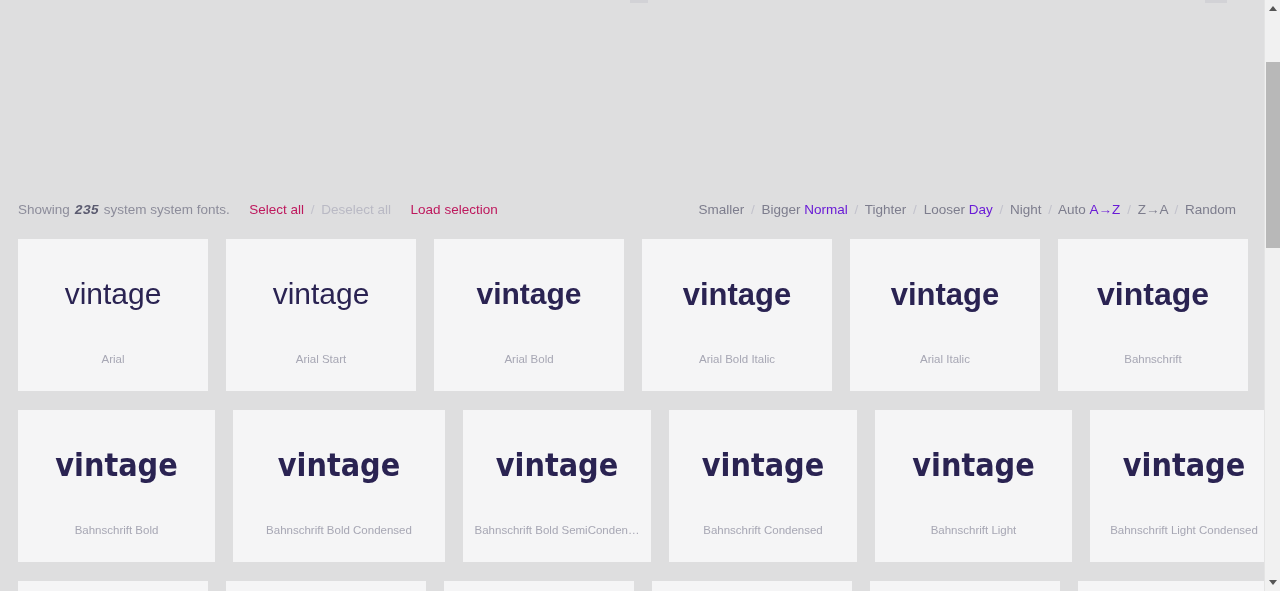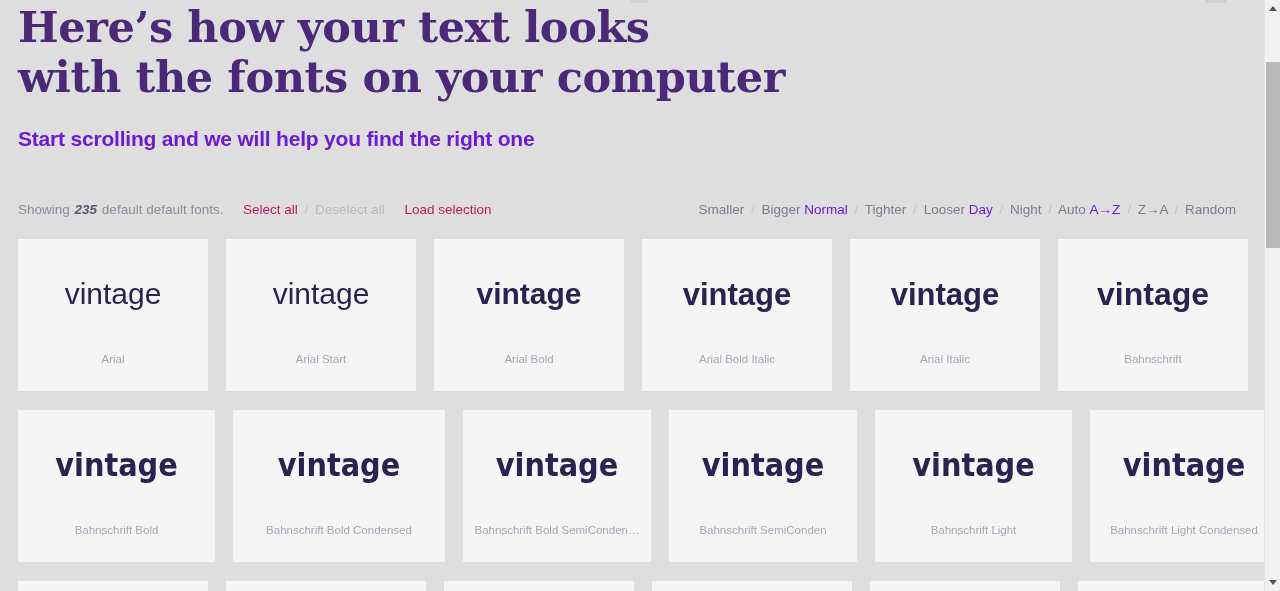--- a/index.html
+++ b/index.html
@@ -76,21 +76,21 @@
     position: absolute;
     right: 28px;
     top: 4px;
     white-space: nowrap;
   }
   .tb-group { display: inline-block; }
   .tb-group + .tb-group { }
 
   .tb-text { color: #8d8d9b; }
   .tb-num {
-    font-family: Liberation Sans, sans-serif;
+    font-family: Liberation Mono, monospace;
     font-style: italic;
     font-weight: bold;
     color: #5b5b70;
     padding: 0 1px;
   }
   .tb-link {
     color: #7d7d8d;
     cursor: pointer;
     text-decoration: none;
   }
@@ -206,32 +206,27 @@
 </head>
 <body>
 
 <div class="page">
 
   <div class="top-artifact" style="left:630px;width:18px;"></div>
   <div class="top-artifact" style="left:1205px;width:22px;"></div>
 
   <div class="content">
 
-    <div class="header">
-      <h1 class="headline">Here’s how your text looks
-with the fonts on your computer</h1>
-      <div class="subhead">Start scrolling and we will help you find the right one</div>
-    </div>
 
     <div class="toolbar">
 
       <div class="toolbar-left">
         <span class="tb-text">Showing</span>
         <span class="tb-num">235</span>
-        <span class="tb-text">default default fonts.</span>
+        <span class="tb-text">system system fonts.</span>
         <span class="tb-gap"></span>
         <span class="tb-link strong">Select all</span>
         <span class="tb-sep">/</span>
         <span class="tb-link dim">Deselect all</span>
         <span class="tb-gap"></span>
         <span class="tb-link strong">Load selection</span>
       </div>
 
       <div class="toolbar-right">
 
@@ -303,21 +298,21 @@
           <div class="card" style="width: 212px;">
             <div class="card-sample f-narrow-b" style="font-size: 32px;">vintage</div>
             <div class="card-label">Bahnschrift Bold Condensed</div>
           </div>
           <div class="card" style="width: 188px;">
             <div class="card-sample f-narrow-b" style="font-size: 32px;">vintage</div>
             <div class="card-label">Bahnschrift Bold SemiConden…</div>
           </div>
           <div class="card" style="width: 188px;">
             <div class="card-sample f-narrow-b" style="font-size: 32px;">vintage</div>
-            <div class="card-label">Bahnschrift SemiConden</div>
+            <div class="card-label">Bahnschrift Condensed</div>
           </div>
           <div class="card" style="width: 197px;">
             <div class="card-sample f-narrow-b" style="font-size: 32px;">vintage</div>
             <div class="card-label">Bahnschrift Light</div>
           </div>
           <div class="card" style="width: 188px;">
             <div class="card-sample f-narrow-b" style="font-size: 32px;">vintage</div>
             <div class="card-label">Bahnschrift Light Condensed</div>
           </div>
         </div>

